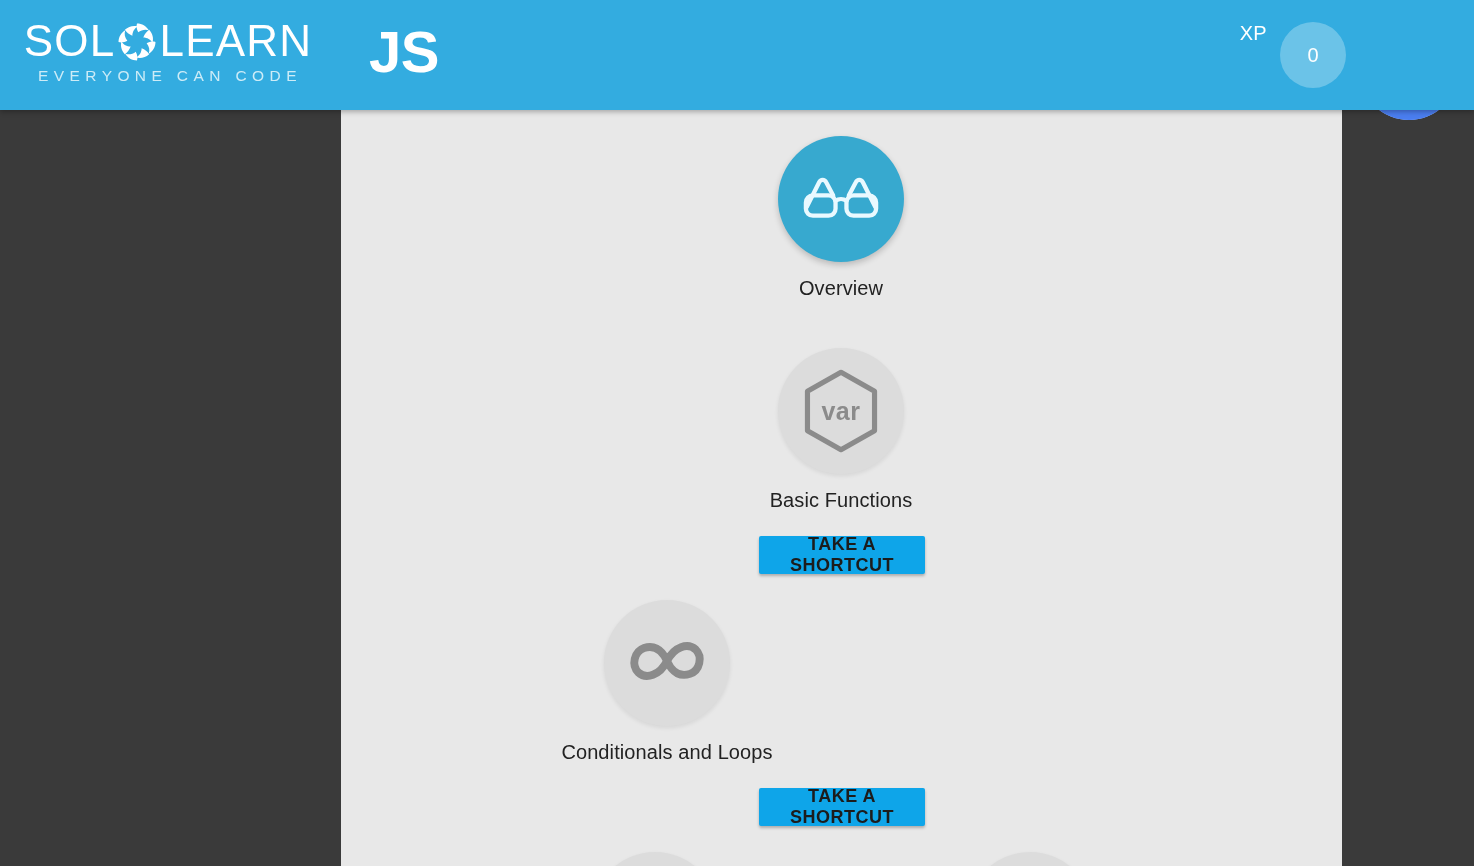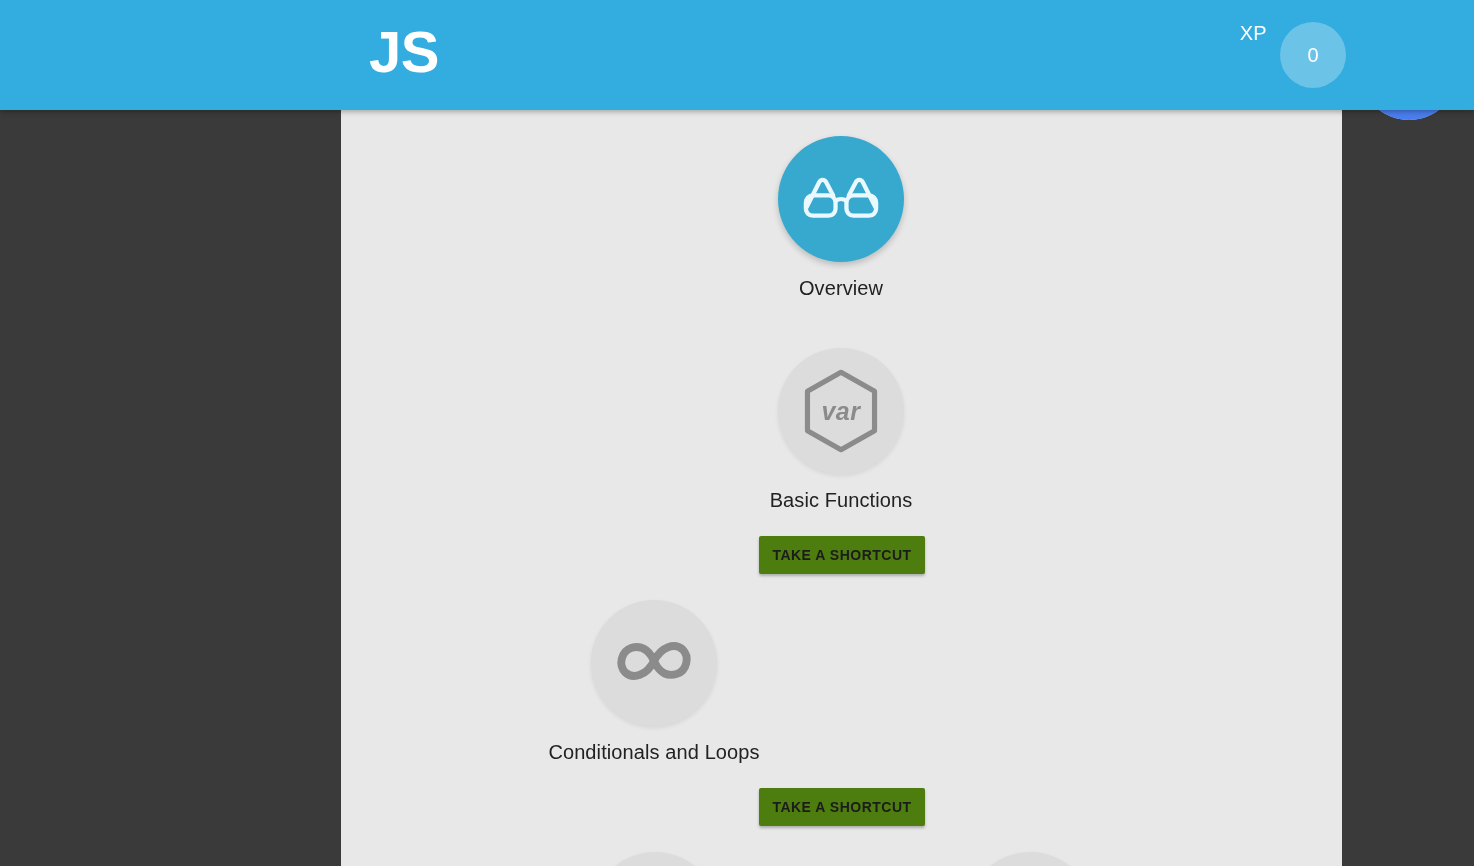--- a/index.html
+++ b/index.html
@@ -156,40 +156,39 @@
     justify-content: center;
     position: relative;
   }
   .node-circle.active {
     background: #37a9cf;
     box-shadow: 0 3px 6px rgba(0,0,0,0.20);
   }
   .node-circle.locked {
     background: #dcdcdc;
     box-shadow: 0 2px 4px rgba(0,0,0,0.08);
-    font-style: italic;
   }
   .node-label {
     margin-top: 14px;
     font-size: 20px;
     color: #222222;
     line-height: 24px;
     font-weight: 400;
     letter-spacing: 0.1px;
   }
 
   .shortcut-btn {
     position: absolute;
     width: 166px; height: 38px;
-    background: #4d7c0f;
+    background: #0ea5e9;
     color: #1c1c1c;
     border: none;
     border-radius: 2px;
     font-family: "Liberation Sans", sans-serif;
-    font-size: 14px;
+    font-size: 18px;
     font-weight: bold;
     letter-spacing: 0.5px;
     cursor: pointer;
     box-shadow: 0 2px 3px rgba(0,0,0,0.26);
     display: flex;
     align-items: center;
     justify-content: center;
   }
 
   .hex-label {
@@ -203,20 +202,41 @@
     letter-spacing: 0.5px;
   }
 </style>
 </head>
 <body>
 
 <div id="app">
 
   <div class="header">
 
+    <div class="brand">
+      <div class="brand-word">
+        <span class="seg">SOL</span>
+        <span class="aperture">
+          <svg viewBox="0 0 100 100" width="42" height="42" aria-hidden="true">
+            <g fill="#ffffff">
+              <path d="M50 6 C62 6 72 12 78 22 C70 19 60 21 53 27 C49 20 48 12 50 6 Z"></path>
+              <path d="M94 50 C94 62 88 72 78 78 C81 70 79 60 73 53 C80 49 88 48 94 50 Z"></path>
+              <path d="M50 94 C38 94 28 88 22 78 C30 81 40 79 47 73 C51 80 52 88 50 94 Z"></path>
+              <path d="M6 50 C6 38 12 28 22 22 C19 30 21 40 27 47 C20 51 12 52 6 50 Z"></path>
+              <path d="M79 21 C87 30 90 41 87 52 C83 44 74 39 65 39 C68 31 73 25 79 21 Z"></path>
+              <path d="M79 79 C70 87 59 90 48 87 C56 83 61 74 61 65 C69 68 75 73 79 79 Z"></path>
+              <path d="M21 79 C13 70 10 59 13 48 C17 56 26 61 35 61 C32 69 27 75 21 79 Z"></path>
+              <path d="M21 21 C30 13 41 10 52 13 C44 17 39 26 39 35 C31 32 25 27 21 21 Z"></path>
+            </g>
+          </svg>
+        </span>
+        <span class="seg">LEARN</span>
+      </div>
+      <div class="brand-tag">EVERYONE CAN CODE</div>
+    </div>
 
     <div class="course-code">JS</div>
 
     <div class="xp-wrap">
       <span class="xp-label">XP</span>
       <span class="xp-bubble">0</span>
     </div>
   </div>
 
   <div class="backdrop"></div>
@@ -252,21 +272,21 @@
             <polygon points="50,5 89,27 89,73 50,95 11,73 11,27" fill="none" stroke="#8b8b8b" stroke-width="6" stroke-linejoin="round"></polygon>
           </svg>
           <span class="hex-label">var</span>
         </span>
       </div>
       <div class="node-label">Basic Functions</div>
     </div>
 
     <button class="shortcut-btn" style="left:418px; top:426px;">TAKE A SHORTCUT</button>
 
-    <div class="node" style="left:203px; top:490px;">
+    <div class="node" style="left:216px; top:490px;">
       <div class="node-circle locked">
         <span>
           <svg viewBox="0 0 120 64" width="86" height="46" aria-hidden="true">
             <path d="M60 32 C52 14 40 10 28 14 C14 19 10 38 20 48 C31 58 50 52 60 32
                      C70 12 89 6 100 16 C110 26 106 45 92 50 C80 54 68 50 60 32 Z" fill="none" stroke="#8b8b8b" stroke-width="11" stroke-linecap="round" stroke-linejoin="round"></path>
           </svg>
         </span>
       </div>
       <div class="node-label">Conditionals and Loops</div>
     </div>

